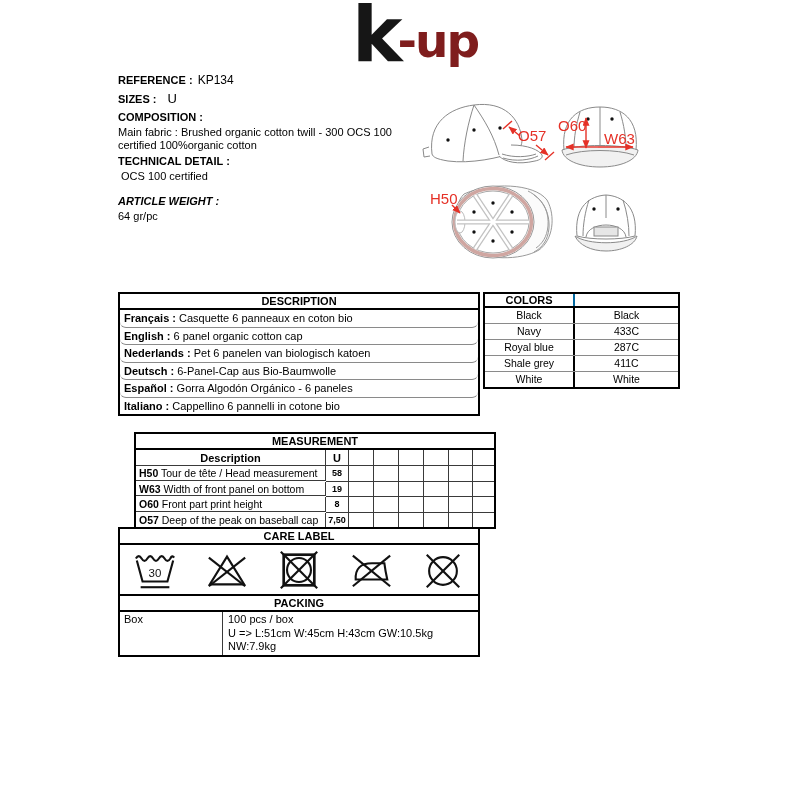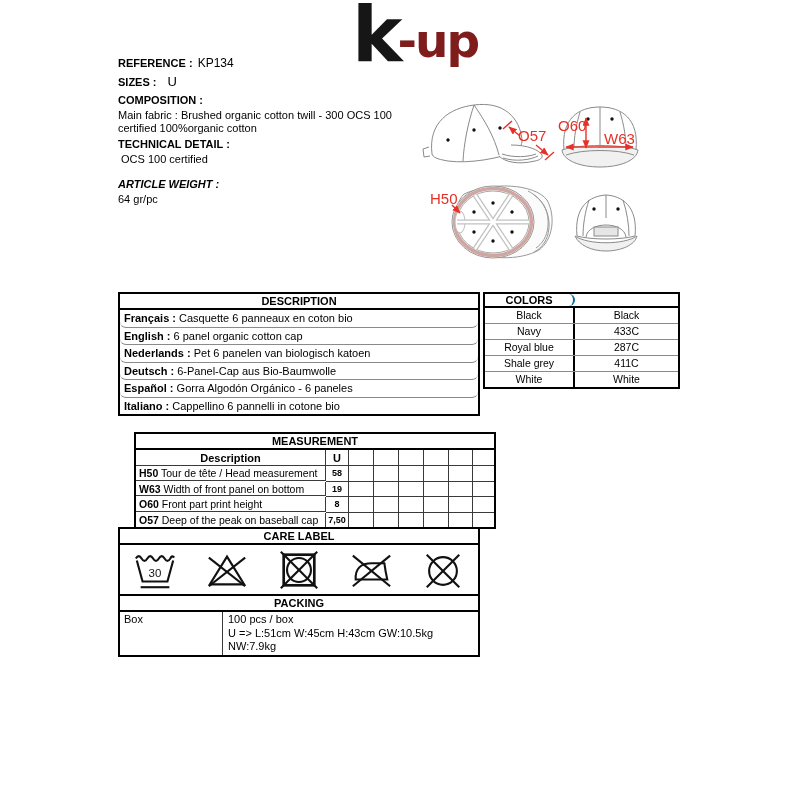--- a/index.html
+++ b/index.html
@@ -7,21 +7,21 @@
        font-family:"Liberation Sans",sans-serif;color:#000;}
 
   
   .logo{position:absolute;left:352px;top:0;display:flex;align-items:flex-start;}
   .logo-k{font-family:"DejaVu Sans",sans-serif;font-weight:bold;font-size:76px;line-height:70px;
           letter-spacing:-5px;color:#161616;}
   .logo-up{font-family:"DejaVu Sans",sans-serif;font-weight:bold;font-size:47px;line-height:40px;
            color:#7f1d1d;margin-top:21px;letter-spacing:-2px;}
 
   
-  .info{position:absolute;left:118px;top:57px;width:300px;font-size:11px;}
+  .info{position:absolute;left:118px;top:74px;width:300px;font-size:11px;}
   .info .h{font-weight:bold;}
   .info .row{line-height:13px;}
   .mb5{margin-bottom:5px;} .mb2{margin-bottom:2px;} .mt4{margin-top:12px;font-style:italic;} .mt3{margin-top:3px;}
   .sizes-val{font-size:13px;margin-left:8px;}
   .ref-val{font-size:12px;margin-left:2px;}
   .ind{padding-left:3px;}
 
   
   .diagram{position:absolute;left:408px;top:88px;width:252px;height:185px;}
   .dlabel{position:absolute;color:#e53127;font-size:15px;line-height:15px;}
@@ -35,21 +35,21 @@
   .desc{left:118px;top:292px;width:358px;}
   .desc-row{font-size:11px;line-height:16.5px;height:16.5px;padding-left:4px;
             border-bottom:1px solid #8a8a8a;white-space:nowrap;overflow:hidden;border-radius:6px;}
   .desc-row:last-child{border-bottom:none;}
   .lang{font-weight:bold;}
 
   
   .colors{left:483px;top:292px;width:193px;}
   .colors-head{display:flex;font-weight:bold;font-size:11px;text-align:center;
                border-bottom:2px solid #000;}
-  .colors-head .c1{width:88px;border-right:2px solid #0369a1;display:flex;align-items:center;justify-content:center;border-radius:9px;}
+  .colors-head .c1{width:88px;border-right:2px solid #0369a1;display:flex;align-items:center;justify-content:center;}
   .colors-head .c2{flex:1;line-height:12px;padding:2px 0;}
   .colors-row{display:flex;font-size:10.5px;text-align:center;border-bottom:1px solid #8a8a8a;}
   .colors-row:last-child{border-bottom:none;}
   .colors-row .c1{width:88px;border-right:2px solid #000;line-height:15px;}
   .colors-row .c2{flex:1;line-height:15px;}
 
   
   .meas{left:134px;top:432px;width:358px;}
   .meas-grid{display:grid;grid-template-columns:190px 23px 25px 25px 25px 25px 24px auto;}
   .mcell{border-right:1px solid #3a3a3a;border-bottom:1px solid #3a3a3a;box-sizing:border-box;}

